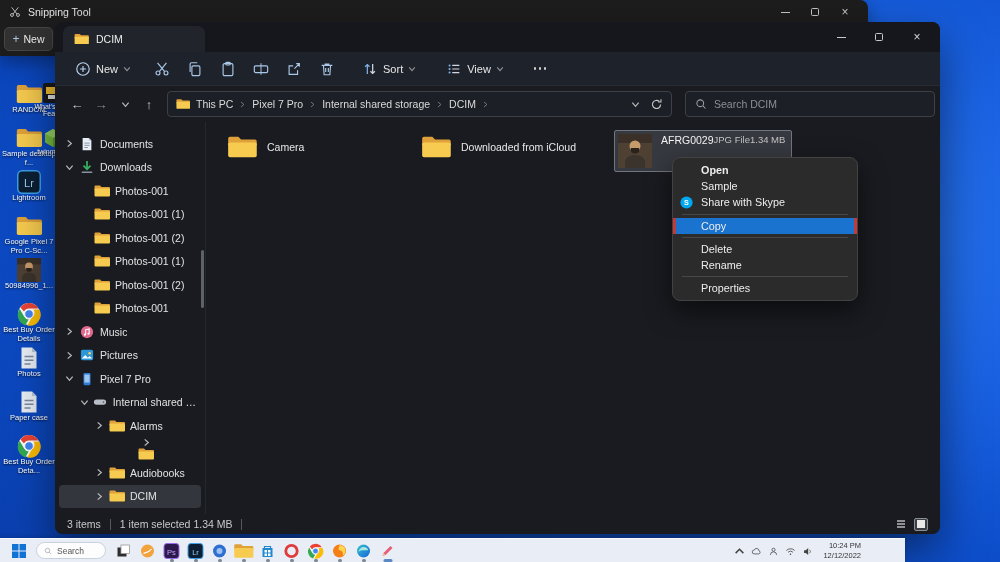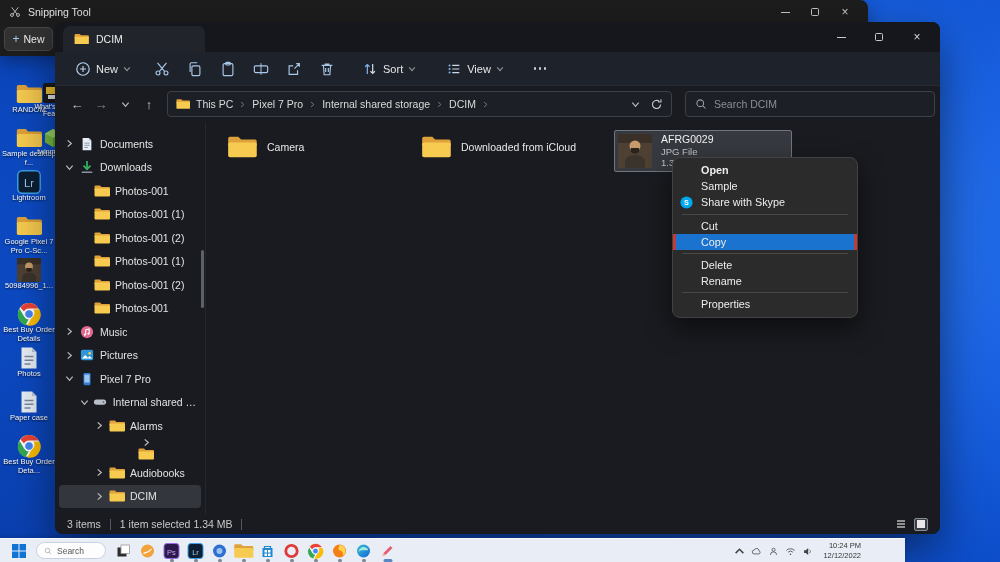--- a/index.html
+++ b/index.html
@@ -78,21 +78,21 @@
   .side-row .sicon{width:16px;height:14px;margin:0 5px 0 1px}
   .slabel{overflow:hidden;text-overflow:ellipsis}
   #side-scroll{position:absolute;right:1px;top:128px;width:3px;height:58px;background:#5d6269;border-radius:2px}
   #vdivider{width:1px;background:#24272e}
   #content{flex:1;position:relative}
   .tile-folder{position:absolute;top:13px;display:flex;align-items:center;gap:10px;cursor:pointer}
   .tile-folder .ic{width:30px;height:24px}
   .tile-folder .flabel{font-size:10.5px;color:#e8e8e8}
   #file-tile{position:absolute;top:8px;width:178px;height:42px;background:rgba(96,100,108,.42);border:1px solid #70757e;border-radius:2px;display:flex;padding:3px;gap:9px;cursor:pointer}
   #file-thumb{width:34px;height:34px}
-  #file-meta{display:flex;flex-direction:column;justify-content:center;line-height:1.22}
+  #file-meta{display:flex;flex-direction:row;justify-content:flex-end;line-height:1.22}
   #file-name{font-size:10.5px;color:#f2f2f2}
   .file-sub{font-size:9.5px;color:#c3c3c3}
   #ex-status{position:absolute;bottom:0;left:0;right:0;height:20px;display:flex;align-items:center;padding:0 12px;font-size:10.5px;color:#c9c9c9;gap:9px;background:#191b20}
   .st-sep{width:1px;height:11px;background:#55595f}
   #st-views{margin-left:auto;display:flex;gap:6px}
   .stv{width:14px;height:13px;display:flex;align-items:center;justify-content:center;border-radius:2px;cursor:pointer}
   .stv.on{border:1px solid #8a8f96;background:#3a3e45}
   .stv svg{width:10px;height:10px}
 
   
@@ -756,23 +756,20 @@
     <div class="mi">
       <span class="ic mi-ic">
         <svg viewBox="0 0 16 16" xmlns="http://www.w3.org/2000/svg">
           <circle cx="8" cy="8" r="7.5" fill="#00a8f0"></circle>
           <text x="8" y="11.5" font-size="9" fill="#fff" text-anchor="middle" font-weight="bold" font-family="sans-serif">S</text>
         </svg>
       </span>
       <span>Share with Skype</span>
     </div>
     <div class="msep"></div>
-    <div class="mi">
-      <span>Cut</span>
-    </div>
     <div class="mi hl">
       <span>Copy</span>
     </div>
     <div class="msep"></div>
     <div class="mi">
       <span>Delete</span>
     </div>
     <div class="mi">
       <span>Rename</span>
     </div>

